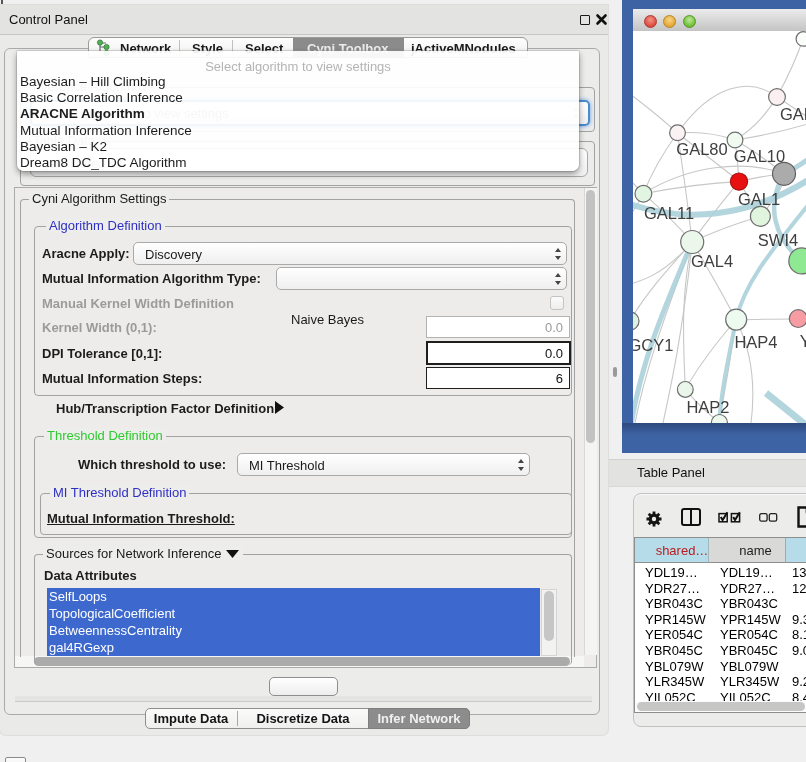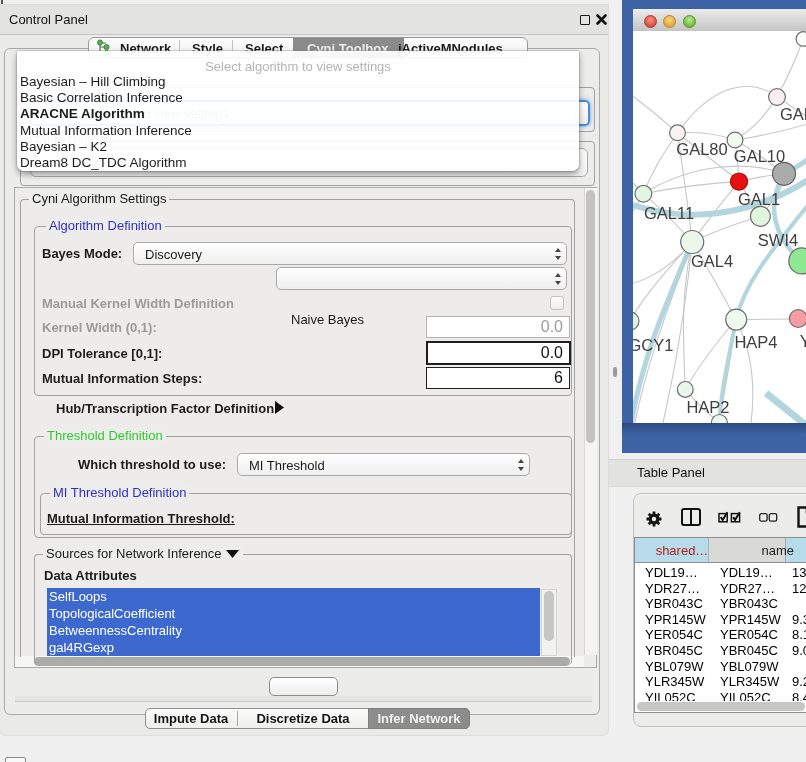--- a/index.html
+++ b/index.html
@@ -7,21 +7,21 @@
   #root{position:absolute;top:0;left:0;width:806px;height:762px;overflow:hidden;}
   .abs{position:absolute;}
   .grp{position:absolute;border:1px solid #a2a2a2;border-radius:4px;}
   .grptitle{position:absolute;top:-8px;background:#ededec;padding:0 3px;font-size:13px;line-height:15px;white-space:nowrap;}
   .lbl{position:absolute;font-size:13px;font-weight:bold;color:#1c1c1c;white-space:nowrap;}
   .combo{position:absolute;border:1px solid #a9a9a9;border-radius:5px;background:linear-gradient(#ffffff,#efefef);font-size:13px;color:#1a1a1a;}
   .combo .ct{position:absolute;left:11px;top:50%;transform:translateY(-50%);white-space:nowrap;}
   .arr{position:absolute;right:4px;top:50%;width:7px;height:12px;transform:translateY(-50%);}
   .arr:before{content:"";position:absolute;left:0;top:0;border-left:3.5px solid transparent;border-right:3.5px solid transparent;border-bottom:4.5px solid #444;}
   .arr:after{content:"";position:absolute;left:0;bottom:0;border-left:3.5px solid transparent;border-right:3.5px solid transparent;border-top:4.5px solid #444;}
-  .tfield{position:absolute;background:#fff;font-size:16px;text-align:right;}
+  .tfield{position:absolute;background:#fff;font-size:13px;text-align:right;}
   .tfield span{position:absolute;right:6px;top:50%;transform:translateY(-50%);}
 </style>
 </head>
 <body>
 <div id="root">
 
 <div class="abs" style="left:0;top:5px;width:608px;height:730px;background:#eaeae9;border-radius:0 0 6px 6px;box-shadow:0 0 0 1px rgba(0,0,0,0.08);"></div>
 
 <div class="abs" style="left:0;top:5px;width:608px;height:29px;background:#e3e3e2;border-bottom:1px solid #c6c6c6;"></div>
 <div class="abs" style="left:9px;top:12px;font-size:13px;color:#111;">Control Panel</div>
@@ -41,21 +41,21 @@
 <svg class="abs" style="left:95px;top:39px;" width="17" height="17" viewBox="0 0 17 17">
       <path d="M5 4 L5 12 M5 8 L11 8 M5 4 L11 4" stroke="#6a6a6a" stroke-width="1.2" fill="none"></path>
       <circle cx="5" cy="3.5" r="2.6" fill="#55b055" stroke="#2e7d32" stroke-width="0.8"></circle>
       <circle cx="11.5" cy="8" r="2.6" fill="#55b055" stroke="#2e7d32" stroke-width="0.8"></circle>
       <circle cx="11.5" cy="14" r="2.6" fill="#55b055" stroke="#2e7d32" stroke-width="0.8"></circle>
     </svg>
 <div class="abs" style="left:114px;top:41px;font-size:13px;font-weight:bold;color:#1a1a1a;margin-left:6px;">Network</div>
 <div class="abs" style="left:192px;top:41px;font-size:13px;font-weight:bold;color:#1a1a1a;">Style</div>
 <div class="abs" style="left:245px;top:41px;font-size:13px;font-weight:bold;color:#1a1a1a;">Select</div>
 <div class="abs" style="left:307px;top:41px;font-size:13px;font-weight:bold;color:#ececec;">Cyni Toolbox</div>
-<div class="abs" style="left:398px;top:41px;font-size:13px;font-weight:bold;color:#1a1a1a;">jActiveMNodules</div>
+<div class="abs" style="left:411px;top:41px;font-size:13px;font-weight:bold;color:#1a1a1a;">jActiveMNodules</div>
 
 <div class="grp" style="left:20px;top:87px;width:573px;height:43px;"></div>
 <div class="grptitle" style="left:30px;top:79px;color:#8f8f8f;">Inference Algorithm</div>
 <div class="combo" style="left:30px;top:100px;width:556px;height:22px;border:2.5px solid #4a8ccc;box-shadow:0 0 4px rgba(70,140,230,0.8);color:#8f8f8f;">
       <span class="ct">Select algorithm to view settings</span>
       <span class="arr" style="right:8px;opacity:0.35;"></span>
     </div>
 <div class="grp" style="left:20px;top:141px;width:573px;height:43px;"></div>
 <div class="grptitle" style="left:30px;top:133px;color:#8f8f8f;">Table Data</div>
 <div class="combo" style="left:30px;top:148px;width:556px;height:27px;border-radius:6px;color:#8f8f8f;">
@@ -69,25 +69,26 @@
 
 <div class="abs" style="left:15px;top:656px;width:569px;height:11px;background:#f6f6f5;"></div>
 <div class="abs" style="left:34px;top:657px;width:536px;height:9px;background:#ababab;border-radius:5px;"></div>
 
 <div class="grp" style="left:20px;top:199px;width:553px;height:457px;border-bottom:none;border-radius:4px 4px 0 0;"></div>
 <div class="grptitle" style="left:29px;top:191px;color:#1a1a1a;">Cyni Algorithm Settings</div>
 
 <div class="grp" style="left:34px;top:226px;width:536px;height:168px;"></div>
 <div class="grptitle" style="left:46px;top:218px;color:#2f2fc4;">Algorithm Definition</div>
 
-<div class="lbl" style="left:42px;top:246px;">Bayes Mode:</div>
+<div class="lbl" style="left:42px;top:246px;">Aracne Apply:</div>
 <div class="combo" style="left:133px;top:242px;width:432px;height:21px;">
       <span class="ct">Discovery</span>
       <span class="arr"></span>
     </div>
+<div class="lbl" style="left:42px;top:271px;">Mutual Information Algorithm Type:</div>
 <div class="combo" style="left:276px;top:267px;width:289px;height:21px;">
       <span class="ct" style="left:14px;margin-top:40px;">Naive Bayes</span>
       <span class="arr"></span>
     </div>
 <div class="lbl" style="left:42px;top:296px;color:#9b9b9b;">Manual Kernel Width Definition</div>
 <div class="abs" style="left:550px;top:296px;width:12px;height:12px;border:1px solid #c3c3c3;border-radius:3px;background:linear-gradient(#fbfbfb,#ededed);"></div>
 <div class="lbl" style="left:42px;top:320px;color:#9b9b9b;">Kernel Width (0,1):</div>
 <div class="tfield" style="left:426px;top:316px;width:142px;height:20px;border:1px solid #b3b3b3;">
       <span style="color:#9b9b9b;">0.0</span>
     </div>
@@ -262,20 +263,20 @@
 <svg class="abs" style="left:797px;top:506px;" width="16" height="22" viewBox="0 0 16 22">
   <path d="M1.5 1.5 L9.5 1.5 L14.5 6.5 L14.5 20.5 L1.5 20.5 Z" fill="none" stroke="#111" stroke-width="2.4"></path>
   <path d="M9.5 1.5 L9.5 6.5 L14.5 6.5" fill="none" stroke="#111" stroke-width="1.6"></path>
 </svg>
 
 <div class="abs" style="left:634px;top:537px;width:172px;height:174px;background:#ffffff;border:1px solid #8e8e8e;border-right:none;overflow:hidden;">
   <div style="position:absolute;left:0;top:0;width:74px;height:25px;background:#b6dcea;border-right:1px solid #9fb6be;border-bottom:1px solid #8e8e8e;box-sizing:border-box;"></div>
   <div style="position:absolute;left:74px;top:0;width:77px;height:25px;background:#d9d9d8;border-right:1px solid #a8a8a8;border-bottom:1px solid #8e8e8e;box-sizing:border-box;"></div>
   <div style="position:absolute;left:151px;top:0;width:25px;height:25px;background:#b6dcea;border-bottom:1px solid #8e8e8e;box-sizing:border-box;"></div>
   <div style="position:absolute;left:10px;top:5px;width:74px;text-align:center;font-size:13px;color:#b91c1c;">shared…</div>
-  <div style="position:absolute;left:82px;top:5px;width:77px;text-align:right;font-size:13px;color:#222;">name</div>
+  <div style="position:absolute;left:82px;top:5px;width:77px;text-align:center;font-size:13px;color:#222;">name</div>
   <div style="position:absolute;left:10px;top:27px;font-size:13px;line-height:15.6px;color:#000;">YDL19…<br>YDR27…<br>YBR043C<br>YPR145W<br>YER054C<br>YBR045C<br>YBL079W<br>YLR345W<br>YIL052C</div>
   <div style="position:absolute;left:85px;top:27px;font-size:13px;line-height:15.6px;color:#000;">YDL19…<br>YDR27…<br>YBR043C<br>YPR145W<br>YER054C<br>YBR045C<br>YBL079W<br>YLR345W<br>YIL052C</div>
   <div style="position:absolute;left:157px;top:27px;font-size:13px;line-height:15.6px;color:#000;">13.<br>12.<br>&nbsp;<br>9.3<br>8.1<br>9.0<br>&nbsp;<br>9.2<br>8.4</div>
   <div style="position:absolute;left:0;top:163px;width:172px;height:11px;background:#fcfcfc;"></div>
   <div style="position:absolute;left:2px;top:164px;width:168px;height:9px;background:#c6c6c5;border-radius:5px;"></div>
 </div>
 </div>
 
 </body></html>

